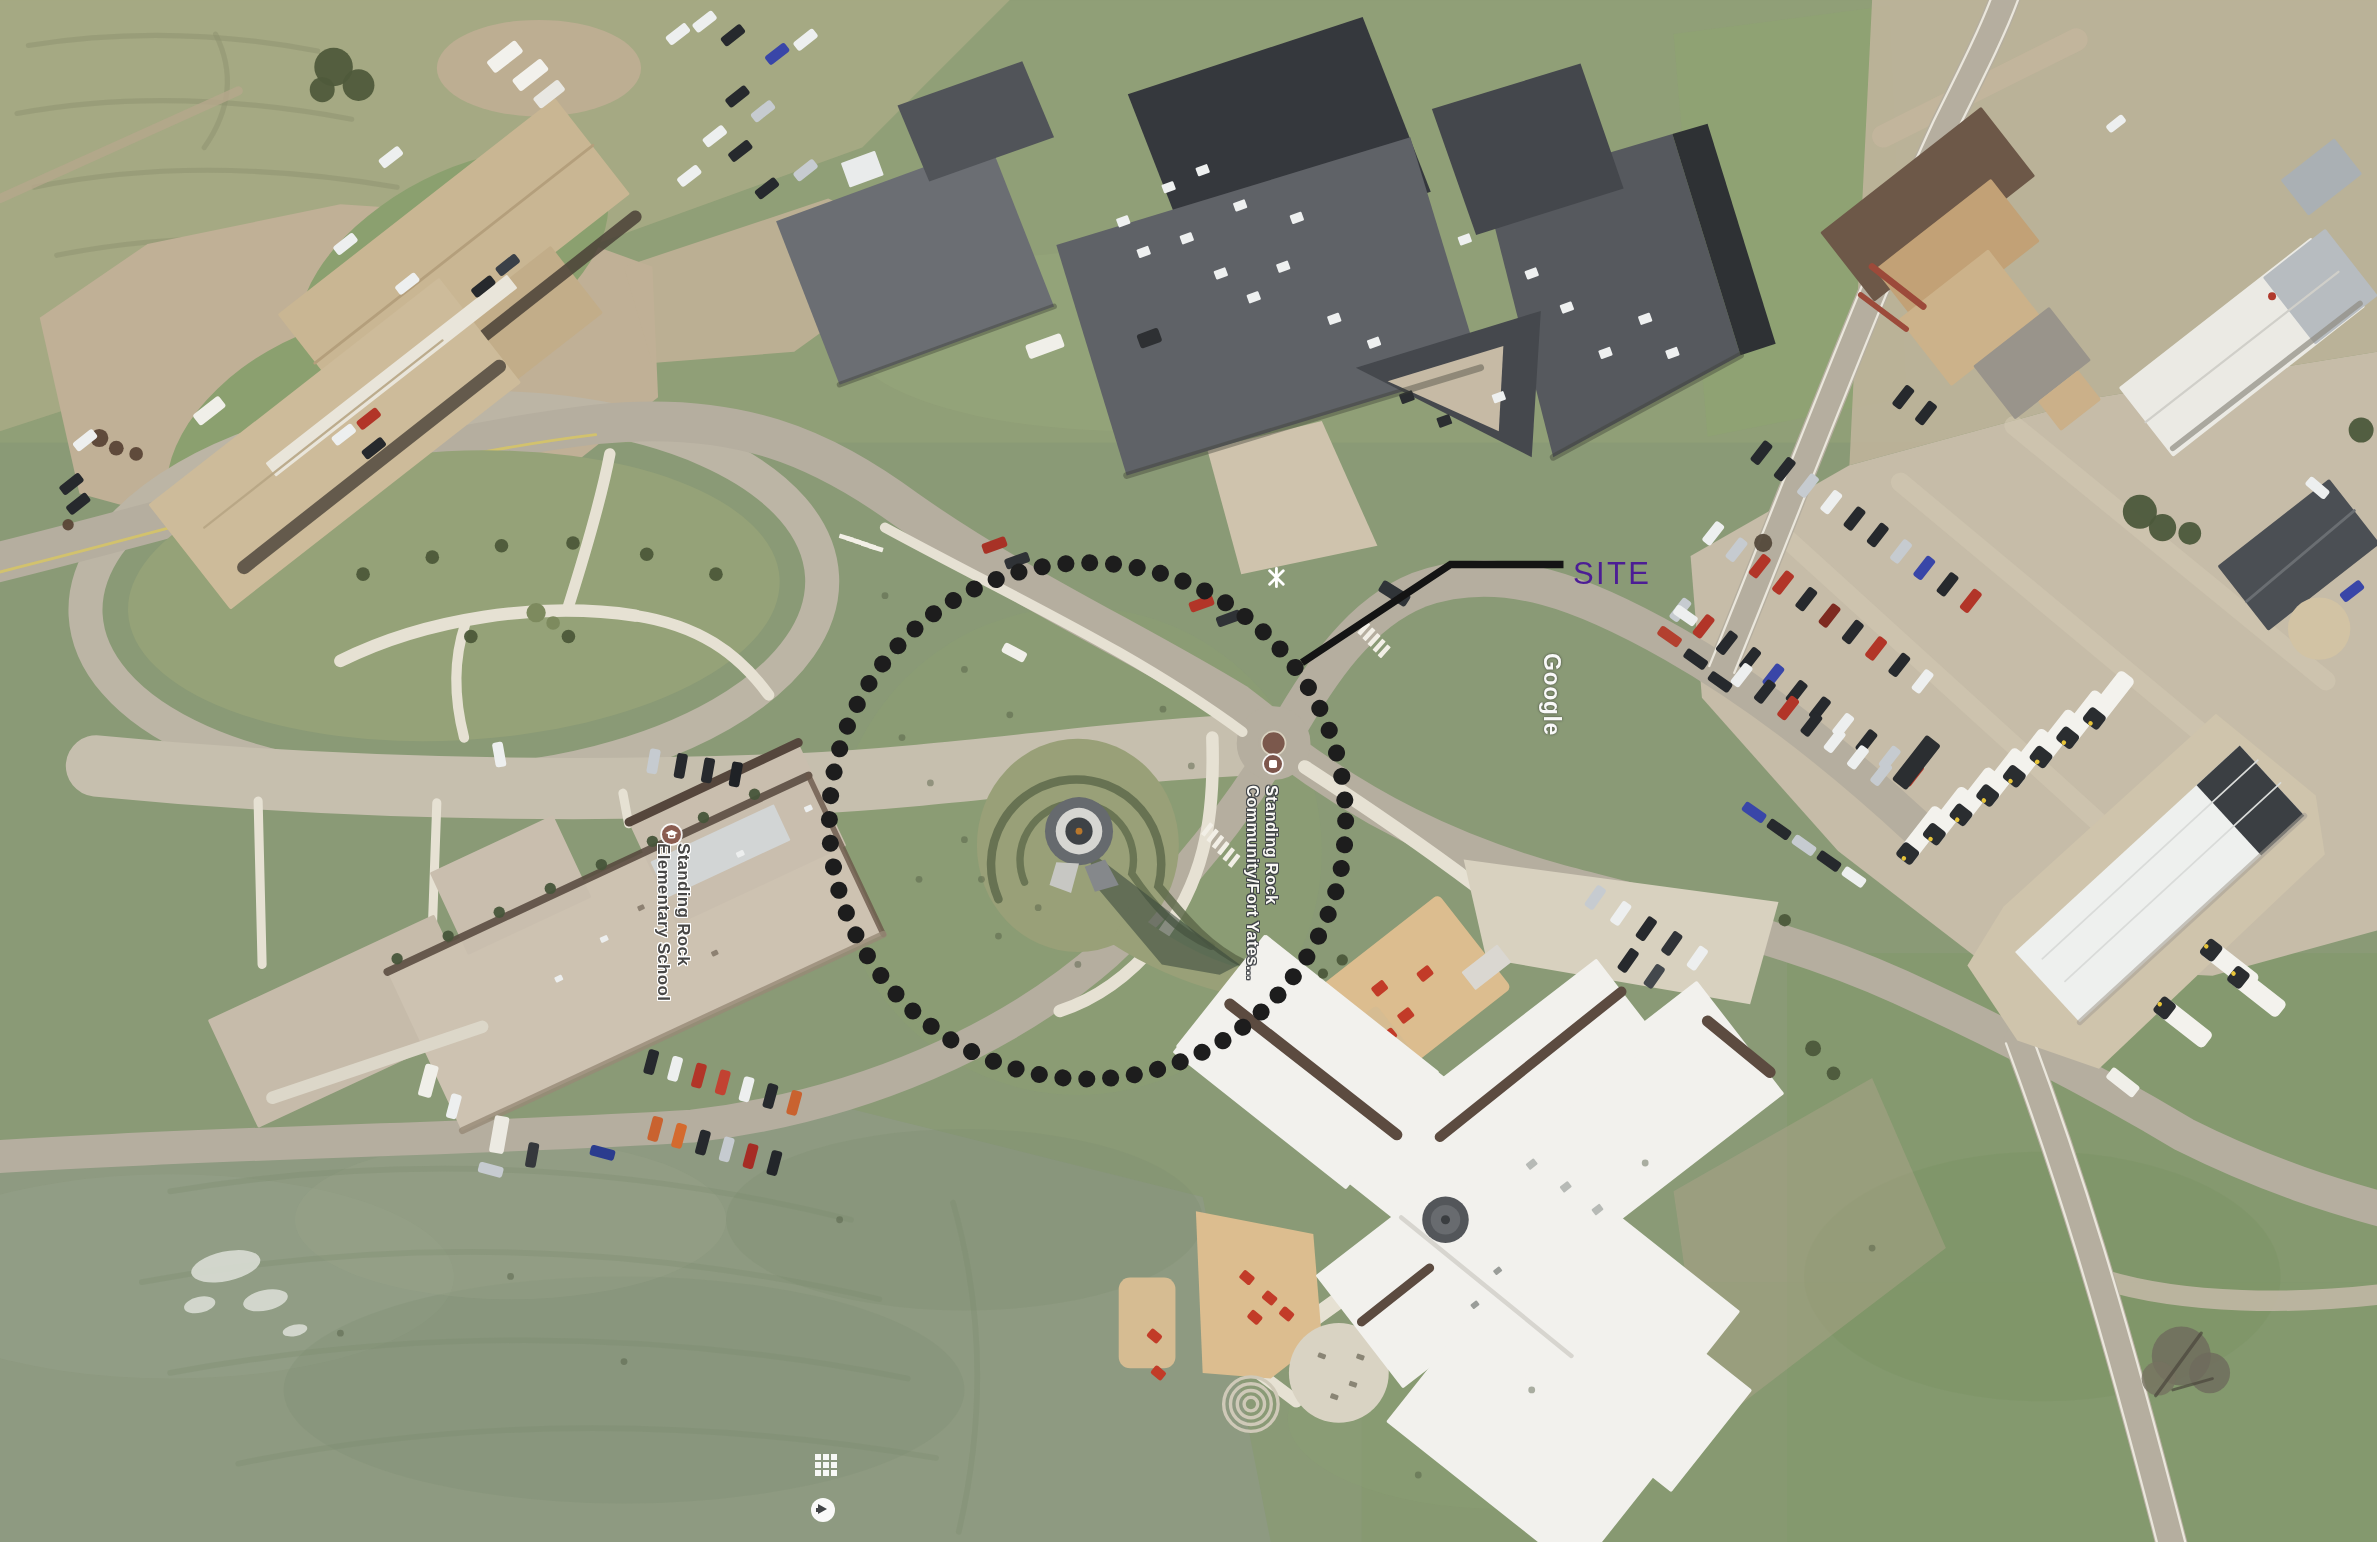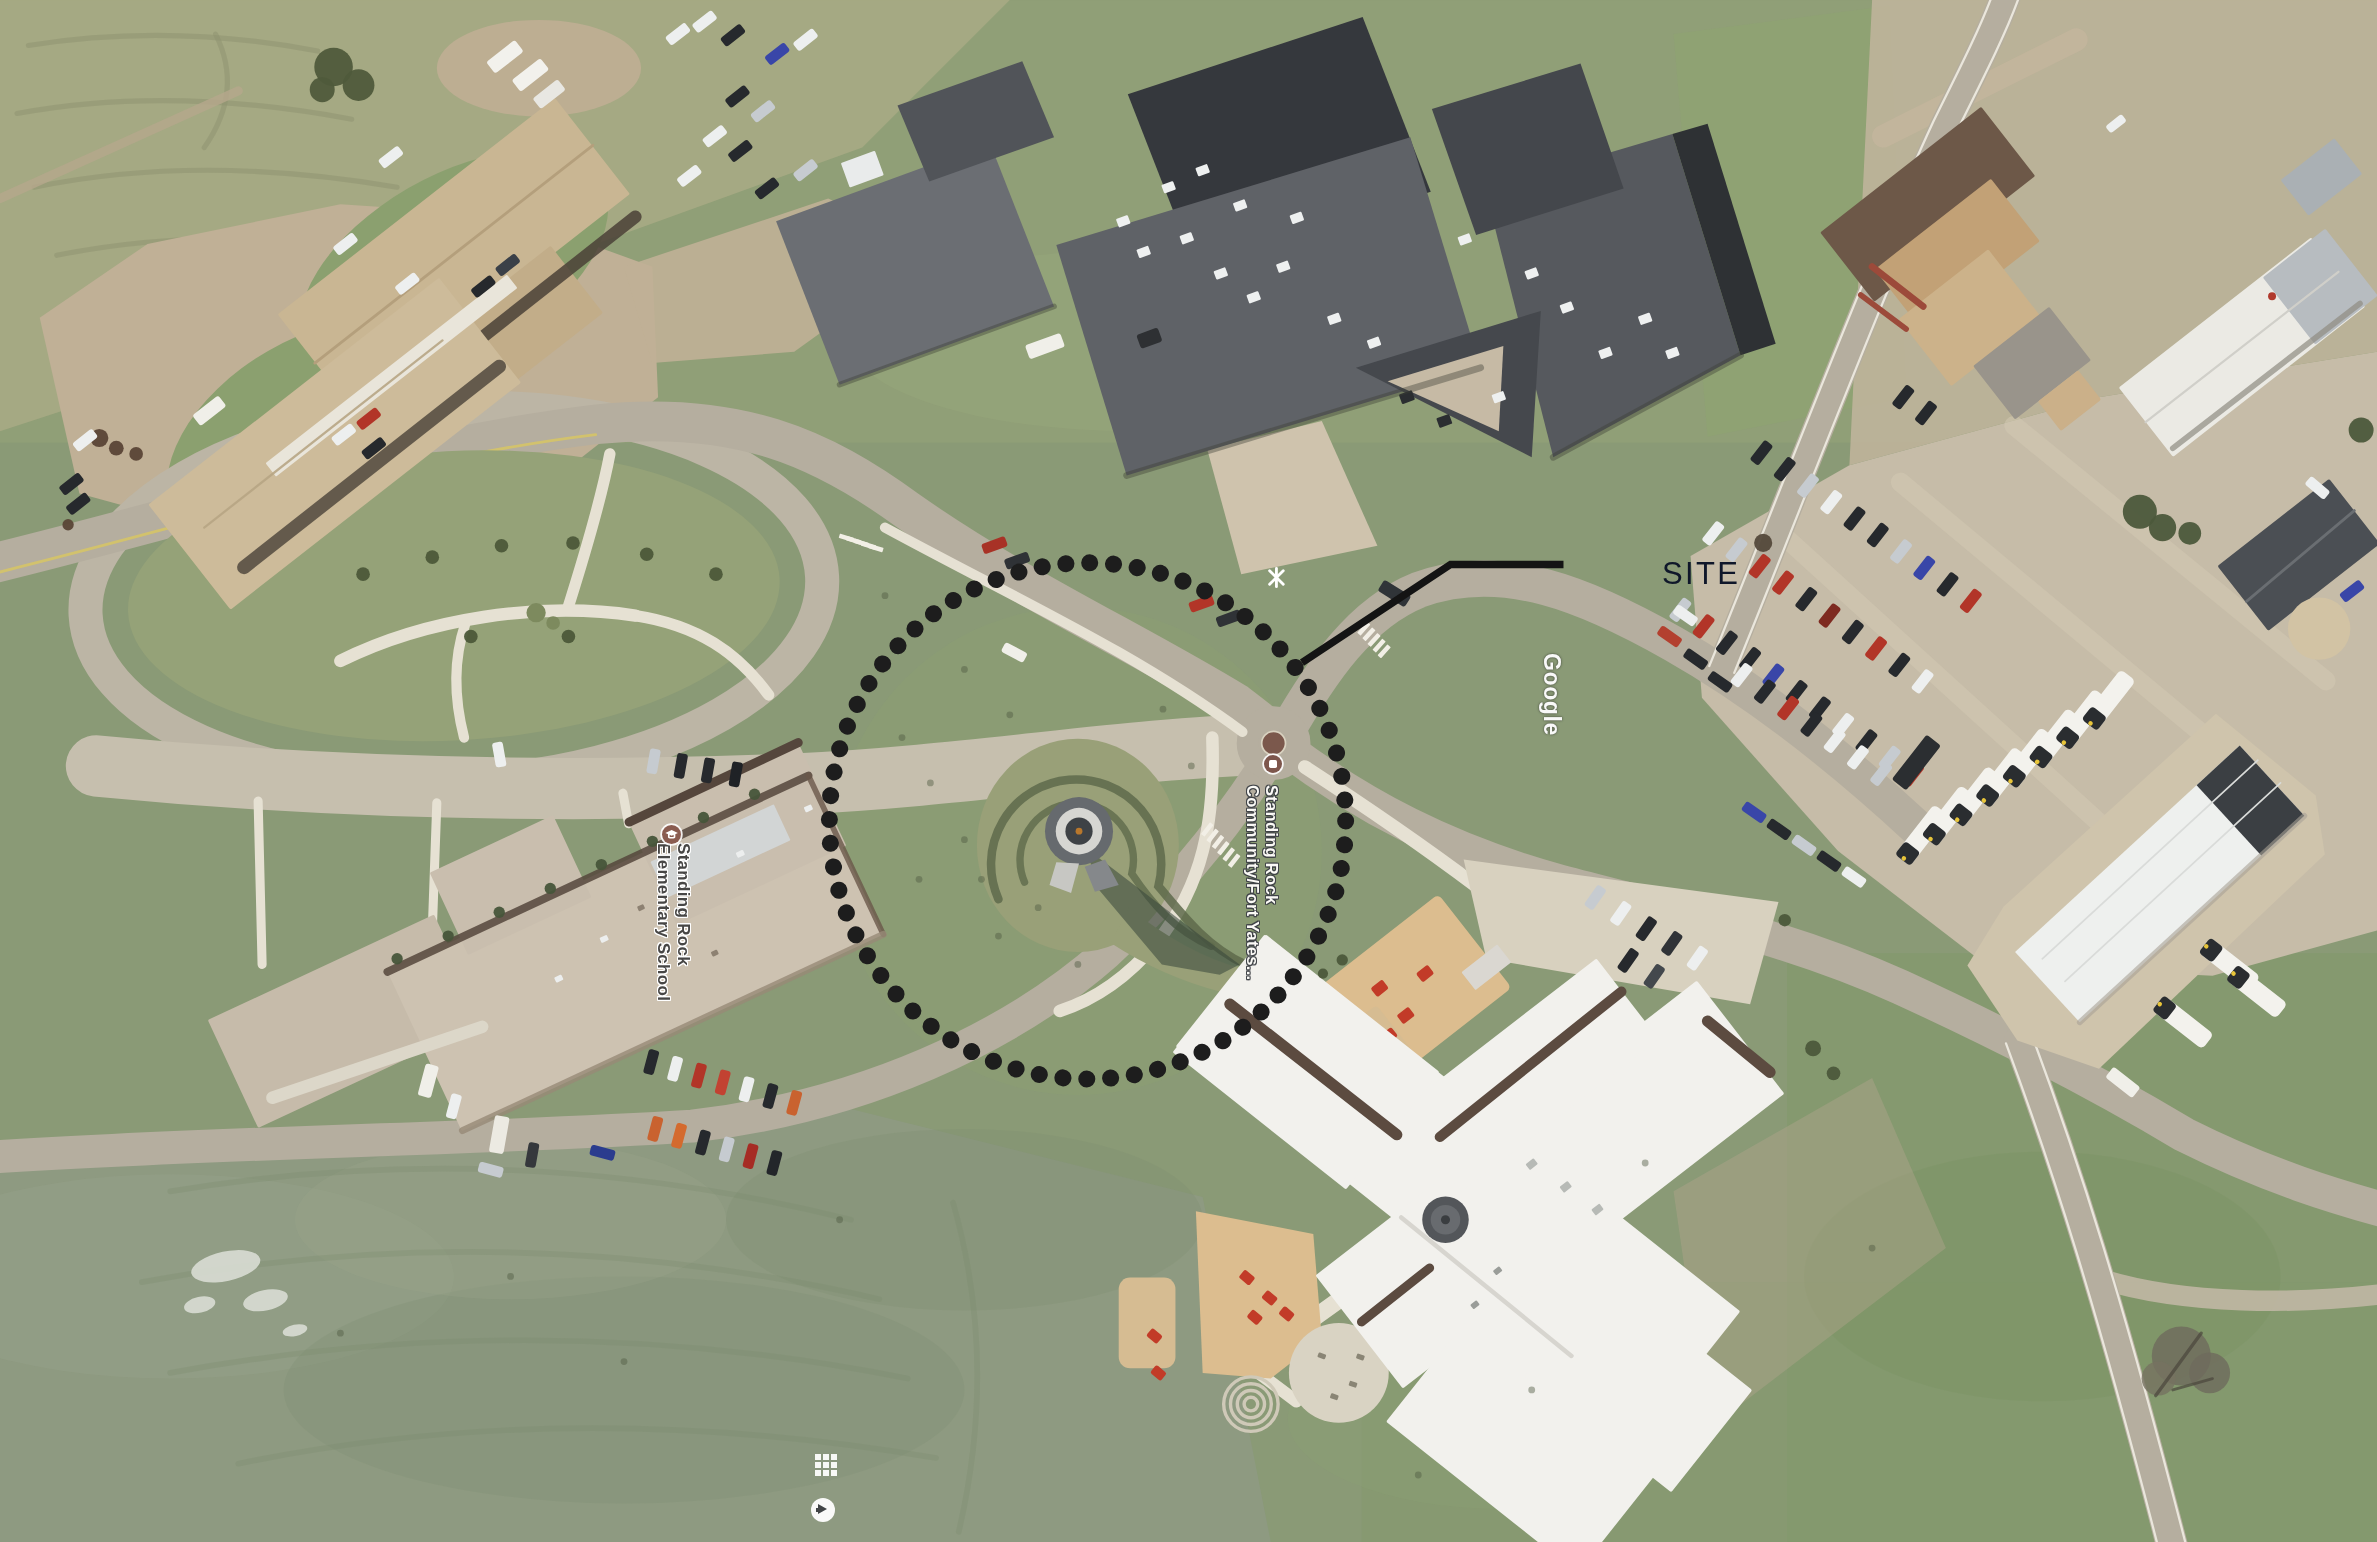--- a/index.html
+++ b/index.html
@@ -13,22 +13,22 @@
   #school-label{left:693px;top:843px;font-size:17px;color:#474645;
       text-shadow:-1.1px -1.1px 0 #fff,1.1px -1.1px 0 #fff,-1.1px 1.1px 0 #fff,1.1px 1.1px 0 #fff,
                   0 -1.1px 0 #fff,0 1.1px 0 #fff,-1.1px 0 0 #fff,1.1px 0 0 #fff;}
   #comm-label{left:1281px;top:785px;font-size:16.5px;color:#fbfaf6;
       text-shadow:-1.1px -1.1px 0 rgba(62,66,70,.85),1.1px -1.1px 0 rgba(62,66,70,.85),
                   -1.1px 1.1px 0 rgba(62,66,70,.85),1.1px 1.1px 0 rgba(62,66,70,.85),
                   0 -1.1px 0 rgba(62,66,70,.85),0 1.1px 0 rgba(62,66,70,.85),
                   -1.1px 0 0 rgba(62,66,70,.85),1.1px 0 0 rgba(62,66,70,.85);}
   #gwm{left:1565px;top:653px;font-size:23px;font-weight:700;color:#ffffff;opacity:.95;
       letter-spacing:0.6px;text-shadow:0 0 2.8px rgba(40,40,40,.65),0 0 1.1px rgba(40,40,40,.5);}
-  #site-label{position:absolute;left:1662px;top:556px;z-index:8;font-size:31px;
-      font-weight:400;letter-spacing:2.3px;color:#0f172a;}
+  #site-label{position:absolute;left:1573px;top:556px;z-index:8;font-size:31px;
+      font-weight:400;letter-spacing:2.3px;color:#4c1d95;}
   .poi{position:absolute;z-index:5;border-radius:50%;
        box-shadow:0 0 0 1.7px rgba(255,255,255,.9);}
   #school-icon{left:662px;top:825px;width:19.3px;height:19.3px;background:#8a5c50;}
   #comm-icon{left:1264px;top:755px;width:18px;height:18px;background:#7d564c;}
   #comm-icon::after{content:"";position:absolute;left:5.1px;top:5.1px;width:8px;height:8px;
        background:#fff;border-radius:1.7px;}
   #grid-icon{position:absolute;left:815px;top:1454px;z-index:7;width:23px;height:23px;
        display:grid;grid-template-columns:repeat(3,5.7px);grid-template-rows:repeat(3,5.7px);
        gap:2.3px;cursor:pointer;}
   #grid-icon span{background:#ffffff;opacity:.93;}

